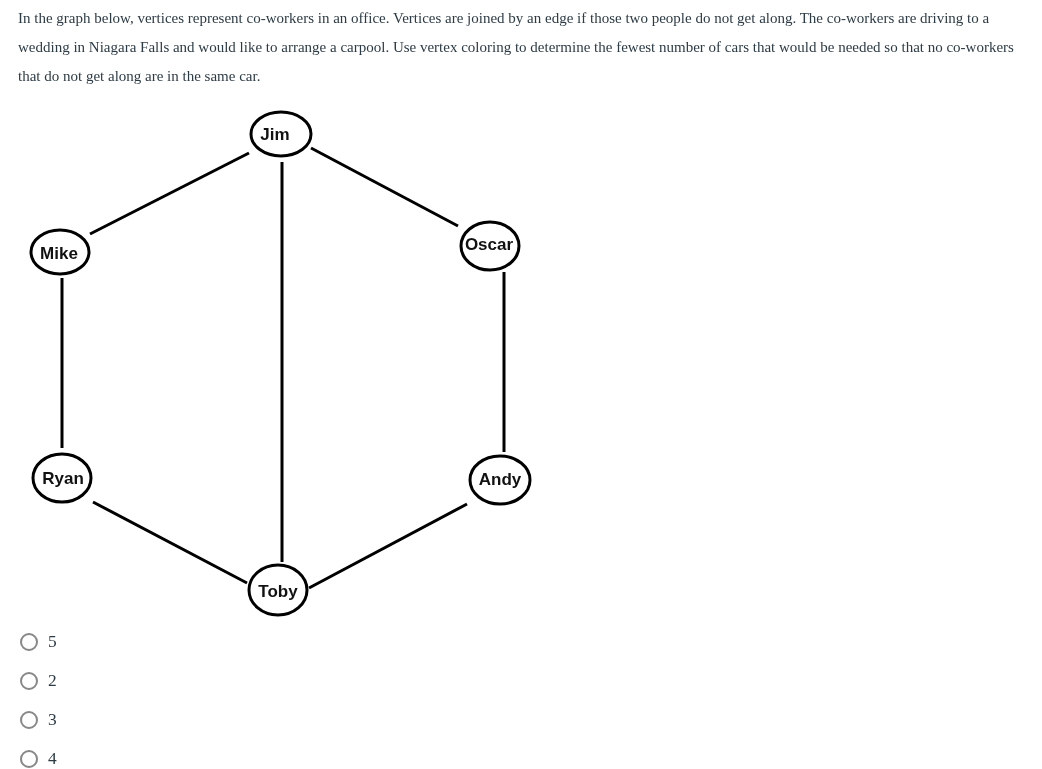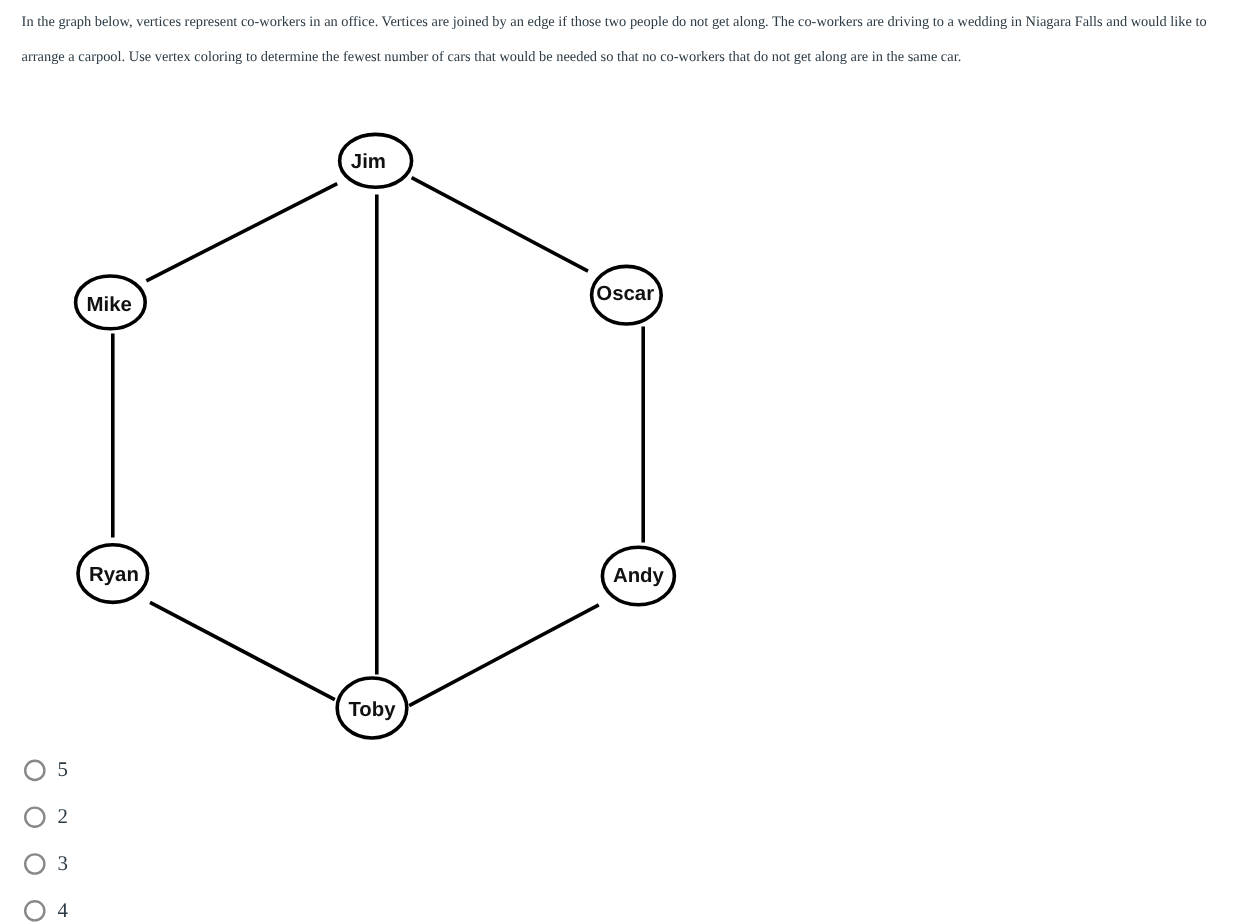--- a/index.html
+++ b/index.html
@@ -1,21 +1,21 @@
 <!DOCTYPE html>
 <html><head>
   <meta charset="utf-8">
   <style>
     html, body { margin: 0; padding: 0; background: #ffffff; }
     body { width: 1042px; height: 769px; position: relative; overflow: hidden; }
     .question {
       position: absolute; left: 18px; top: 4px; width: 1010px;
-      font-family: "Liberation Serif", serif; font-size: 12px; line-height: 29px; color: #2d3b45;
+      font-family: "Liberation Serif", serif; font-size: 15px; line-height: 29px; color: #2d3b45;
     }
-    .graph { position: absolute; left: 0; top: 100px; margin-left: 32px; }
+    .graph { position: absolute; left: 0; top: 100px; }
     .graph svg { display: block; }
     .node-label { font-family: "Liberation Sans", sans-serif; font-size: 17px; font-weight: bold; fill: #111; }
     .answers { position: absolute; left: 20px; top: 622px; }
     .answer { display: flex; align-items: center; height: 39px; cursor: pointer; }
     .radio {
       width: 18px; height: 18px; border: 2px solid #888; border-radius: 50%;
       box-sizing: border-box; margin-right: 10px; background: #fff;
     }
     .answer-label { font-family: "Liberation Serif", serif; font-size: 17.4px; color: #2d3b45; }
   </style>

